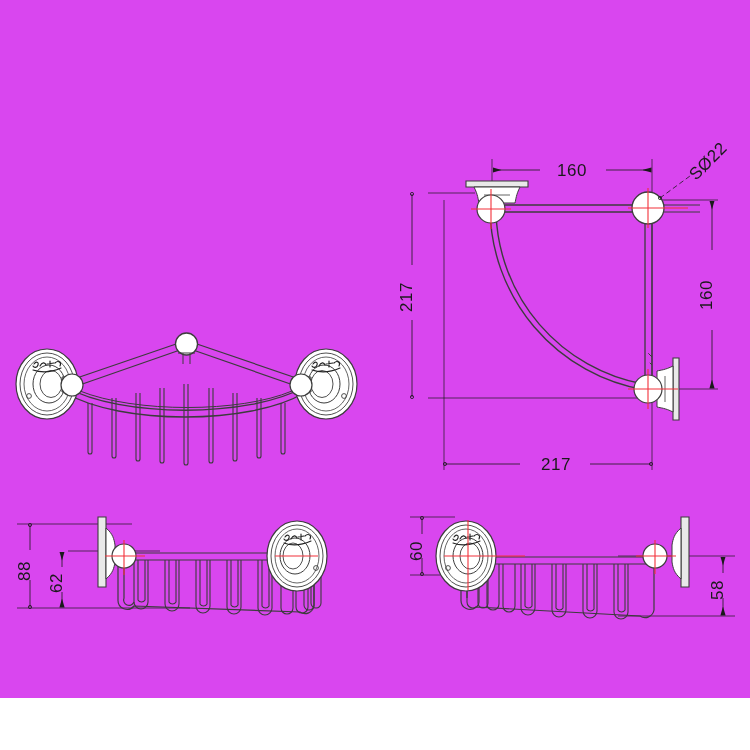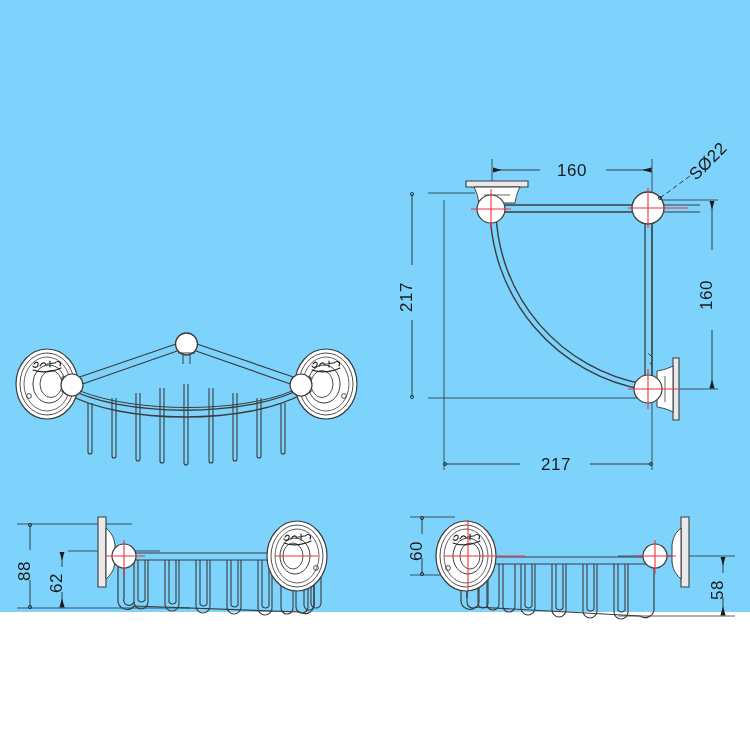--- a/index.html
+++ b/index.html
@@ -11,22 +11,22 @@
     width: 750px;
     height: 750px;
     font-family: "Liberation Sans", sans-serif;
     overflow: hidden;
     position: relative;
   }
   #drawing-sheet {
     position: absolute;
     left: 0; top: 0;
     width: 750px;
-    height: 612px;
-    background: #7dd3fc;
+    height: 698px;
+    background: #d946ef;
   }
   svg.sheet {
     display: block;
     width: 750px;
     height: 750px;
   }
   .dimtext {
     font-family: "Liberation Sans", sans-serif;
     font-size: 17px;
     fill: #1a1a1a;

